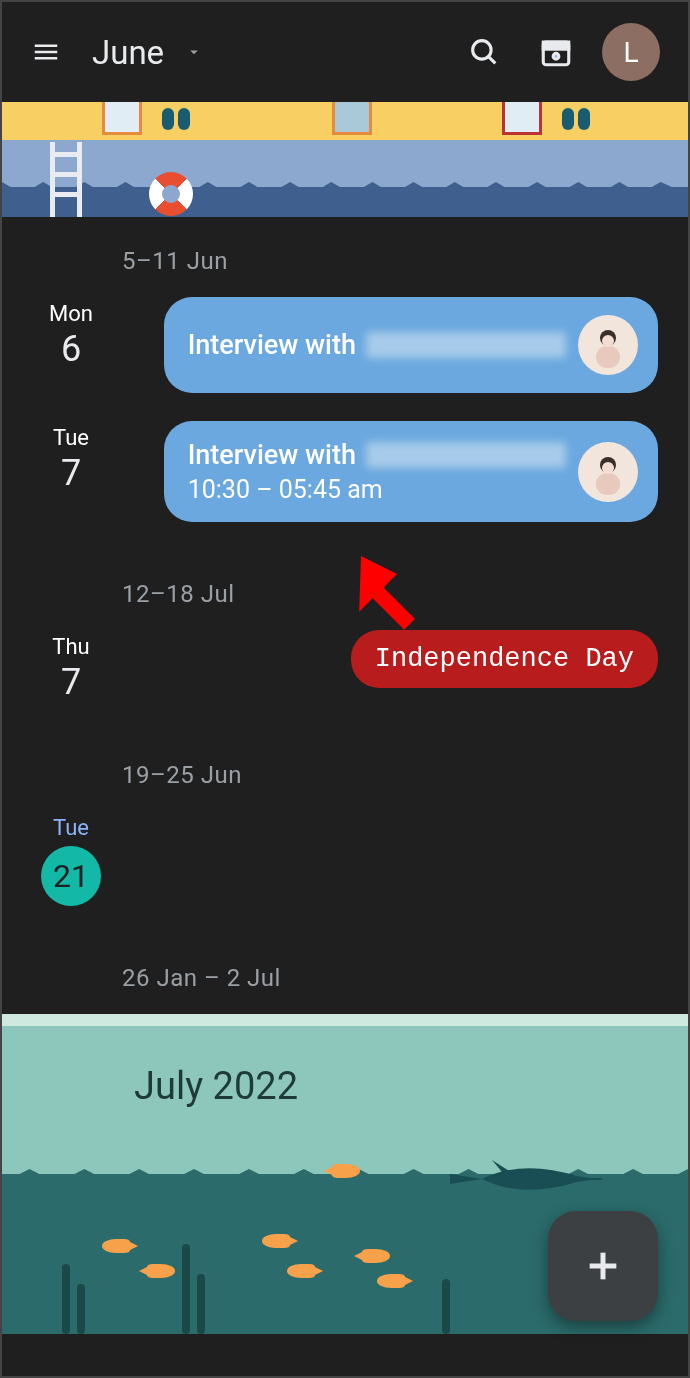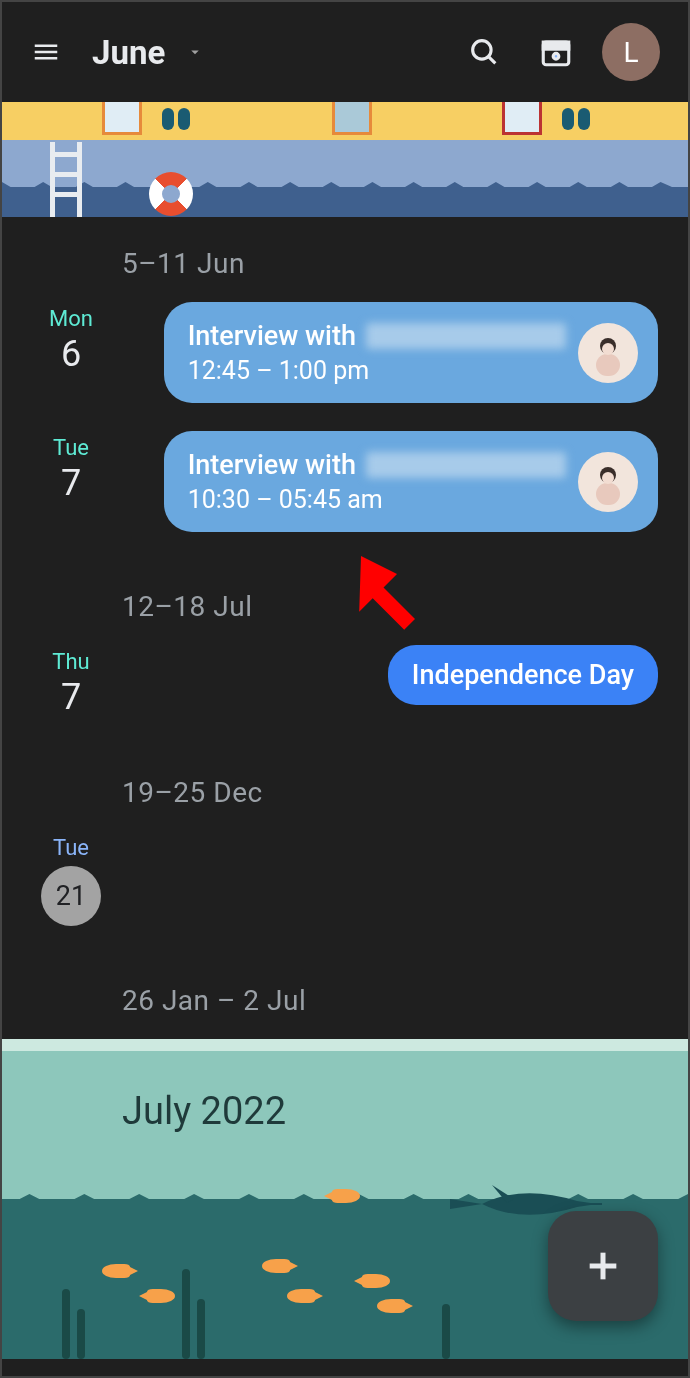--- a/index.html
+++ b/index.html
@@ -6,21 +6,21 @@
   html, body { width: 690px; height: 1378px; overflow: hidden; font-family: 'Roboto', 'Segoe UI', Arial, sans-serif; }
   body { background: #1f1f1f; color: #e8eaed; position: relative; border: 2px solid #444; }
 
   
   .header {
     display: flex; align-items: center; height: 100px; padding: 0 14px;
     background: #1f1f1f;
   }
   .hamburger { width: 60px; height: 60px; display:flex; align-items:center; justify-content:center; }
   .hamburger svg { width: 30px; height: 30px; fill:#e8eaed; }
-  .month-btn { display:flex; align-items:center; gap:21px; margin-left:16px; font-size:33px; font-weight:700; color:#e8eaed; }
+  .month-btn { display:flex; align-items:center; gap:21px; margin-left:16px; font-size:33px; font-weight:400; color:#e8eaed; }
   .month-btn svg { width:18px; height:18px; fill:#a0a0a0; }
   .spacer { flex:1; }
   .icon-btn { width:60px; height:60px; display:flex; align-items:center; justify-content:center; margin:0 6px; }
   .icon-btn svg { width:34px; height:34px; fill:none; stroke:#e8eaed; stroke-width:2.2; }
   .cal-icon-svg { width:34px; height:34px; fill:#e8eaed; }
   .avatar { width:58px; height:58px; border-radius:50%; background:#8d6e63; display:flex; align-items:center; justify-content:center; font-size:28px; color:#fff; margin-left:10px; margin-right:14px; }
 
   
   .june-banner { height: 115px; position:relative; overflow:hidden; }
   .beach-sand { position:absolute; left:0; right:0; top:0; height:38px; background:#f7cf63; }
@@ -36,56 +36,56 @@
   .lifesaver { position:absolute; left:147px; top:70px; width:44px; height:44px; border-radius:50%;
     background: conic-gradient(#e84e2f 0 45deg, #fff 45deg 135deg, #e84e2f 135deg 225deg, #fff 225deg 315deg, #e84e2f 315deg 360deg);
     display:flex; align-items:center; justify-content:center; }
   .lifesaver::after { content:""; width:18px; height:18px; background:#8da8cf; border-radius:50%; }
   .towel { position:absolute; top:-2px; width:40px; height:35px; background:#e0edf5; border:3px solid #e68a3b; border-top:none; }
   .flipflops { position:absolute; top:6px; width:30px; height:20px; }
   .flipflops span { position:absolute; width:12px; height:22px; border-radius:6px; background:#1a5b72; }
   .flipflops span.r { left:16px; }
 
   
-  .range-label { color:#9aa0a6; font-size:28px; letter-spacing:0.5px; padding:30px 0 22px 120px; }
+  .range-label { color:#9aa0a6; font-size:24px; letter-spacing:0.5px; padding:30px 0 22px 120px; }
 
   
   .day-row { display:flex; padding:0 30px 28px 30px; gap:12px; align-items:flex-start; }
   .date-col { width:78px; text-align:center; padding-top:4px; }
-  .date-col .dow { font-size:22px; color:#5eead4; }
+  .date-col .dow { font-size:22px; color:#ffffff; }
   .date-col .dnum { font-size:36px; color:#e8eaed; font-weight:400; margin-top:2px; }
   .date-col.today .dow { color:#8ab4f8; }
-  .date-col.today .dnum { background:#a3a3a3; color:#202124; width:60px; height:60px; border-radius:50%; display:flex; align-items:center; justify-content:center; margin:6px auto 0; font-size:27px; }
+  .date-col.today .dnum { background:#14b8a6; color:#202124; width:60px; height:60px; border-radius:50%; display:flex; align-items:center; justify-content:center; margin:6px auto 0; font-size:32px; }
   .event-col { flex:1; display:flex; flex-direction:column; gap:12px;align-items:flex-end; }
 
   
   .event {
     border-radius:28px; padding:18px 20px 18px 24px;
     display:flex; align-items:center; gap:12px;
   }
   .event.blue { background:#6aa8df; }
-  .event.teal { background:#3b82f6; }
+  .event.teal { background:#b91c1c;font-family:Liberation Mono, monospace; }
   .event-text { flex:1; }
   .event-title { font-size:27px; font-weight:500; color:#fff; display:flex; align-items:center; gap:10px; }
   .event-title .blur { display:inline-block; width:200px; height:26px; background:#a7cbea; border-radius:4px; filter:blur(4px); }
   .event-time { font-size:25px; color:#fff; margin-top:4px; }
   .event-avatar { width:60px; height:60px; border-radius:50%; background:#f2e5dc; display:flex; align-items:center; justify-content:center; overflow:hidden; }
   .event-avatar svg { width:48px; height:48px; }
 
   .nothing { font-size:26px; color:#9aa0a6; padding-top:22px; }
 
   
   .july-banner { position:relative; height:320px; overflow:hidden; }
   .sea-top { position:absolute; left:0; right:0; top:0; height:12px; background:#cde9e0; }
   .sea-light { position:absolute; left:0; right:0; top:12px; height:150px; background:#8dc7bb; }
   .sea-deep  { position:absolute; left:0; right:0; top:160px; bottom:0; background:#2b6b6b; }
   .sea-wave { position:absolute; left:0; right:0; top:155px; height:14px; background:#2b6b6b;
     clip-path: polygon(0 100%, 4% 0, 8% 100%, 12% 0, 16% 100%, 20% 0, 24% 100%, 28% 0, 32% 100%, 36% 0, 40% 100%, 44% 0, 48% 100%, 52% 0, 56% 100%, 60% 0, 64% 100%, 68% 0, 72% 100%, 76% 0, 80% 100%, 84% 0, 88% 100%, 92% 0, 96% 100%, 100% 0, 100% 100%);
   }
-  .july-label { position:absolute; left:120px; top:50px; font-size:38px; color:#1f3a3a; font-weight:400; }
+  .july-label { position:absolute; left:132px; top:50px; font-size:38px; color:#1f3a3a; font-weight:400; }
   .fish { position:absolute; width:28px; height:14px; background:#f7a14a; border-radius:50% 20% 20% 50%; }
   .fish::after { content:""; position:absolute; right:-8px; top:2px; border-left:10px solid #f7a14a; border-top:5px solid transparent; border-bottom:5px solid transparent; }
   .fish.left { transform:scaleX(-1); }
   .swordfish { position:absolute; width:160px; height:50px; }
   .swordfish svg { width:100%; height:100%; }
   .kelp { position:absolute; bottom:0; width:8px; background:#1a4a47; border-radius:4px; }
 
   
   .fab { position:absolute; right:30px; bottom:55px; width:110px; height:110px; background:#3c4043; border-radius:28px;
     display:flex; align-items:center; justify-content:center; box-shadow:0 6px 16px rgba(0,0,0,0.4); }
@@ -162,21 +162,20 @@
     <div class="dow">Mon</div>
     <div class="dnum">6</div>
   </div>
   <div class="event-col">
     <div class="event blue">
       <div class="event-text">
         <div class="event-title">
           <span>Interview with</span>
           <span class="blur"></span>
         </div>
-        <div class="event-time">12:45 – 1:00 pm</div>
       </div>
       <div class="event-avatar">
         <svg viewBox="0 0 48 48">
             <circle cx="24" cy="17" r="8" fill="#3a2e2a"></circle>
             <rect x="12" y="25" width="24" height="22" rx="11" fill="#e8c9bd"></rect>
             <rect x="18" y="14" width="12" height="12" rx="6" fill="#f2ddd2"></rect>
           </svg>
       </div>
     </div>
   </div>
@@ -218,21 +217,21 @@
     <div class="event teal" style="padding:14px 24px">
       <div class="event-text">
         <div class="event-title">
             <span>Independence Day</span>
           </div>
       </div>
     </div>
   </div>
 </div>
 
-<div class="range-label">19–25 Dec</div>
+<div class="range-label">19–25 Jun</div>
 
 <div class="day-row">
   <div class="date-col today">
     <div class="dow">Tue</div>
     <div class="dnum">21</div>
   </div>
 </div>
 
 <div class="range-label">26 Jan – 2 Jul</div>
 

